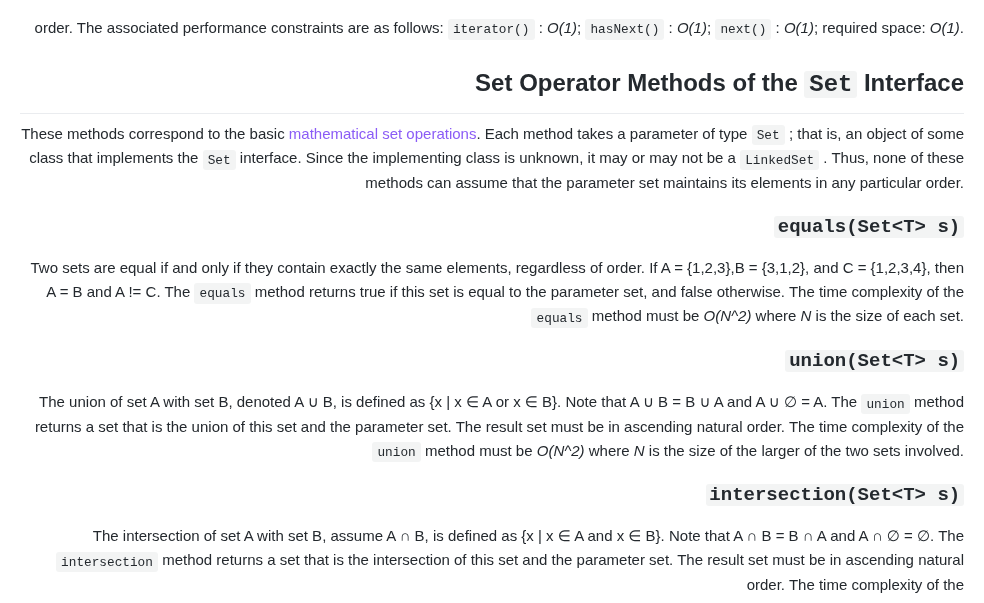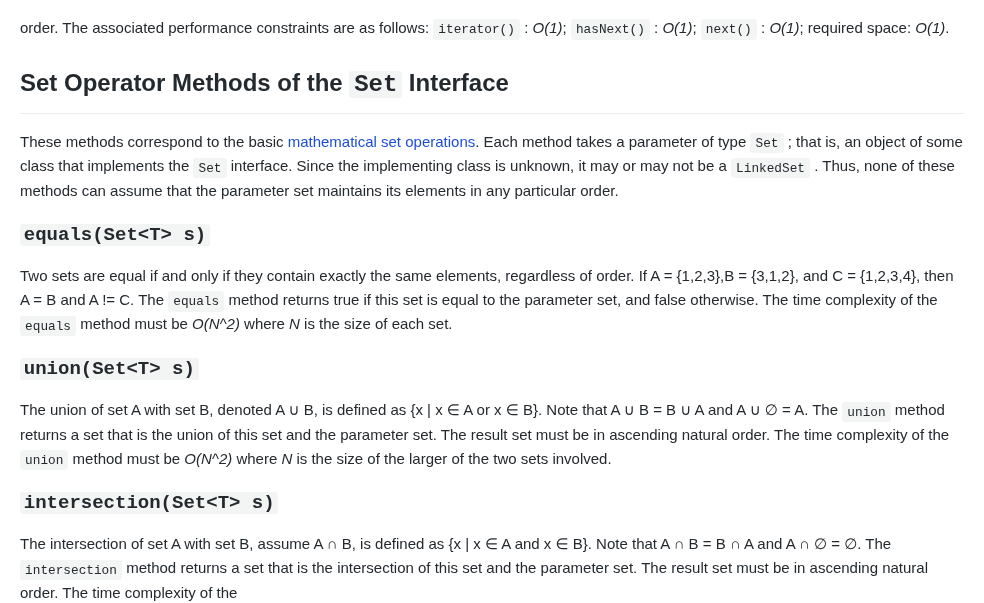--- a/index.html
+++ b/index.html
@@ -1,55 +1,56 @@
 <!DOCTYPE html>
 <html><head>
   <meta charset="utf-8">
   <style>
     * {
       box-sizing: border-box;
+      text-align: right;
     }
     body {
       margin: 0;
       padding: 16px 20px;
       font-family: -apple-system, BlinkMacSystemFont, "Segoe UI", Helvetica, Arial, sans-serif;
       font-size: 15px;
       line-height: 1.6;
       color: #24292e;
       background: #ffffff;
       width: 984px;
     }
     p {
       margin: 0 0 16px 0;
     }
     h2 {
       font-size: 24px;
       font-weight: 600;
-      margin: 24px 0 16px 0;
+      margin: 24px 0 8px 0;
       padding-bottom: 8px;
       border-bottom: 1px solid #eaecef;
     }
     h3 {
       font-size: 19px;
       font-weight: 600;
       margin: 7px 0 14px 0;
     }
     code {
       font-family: "SFMono-Regular", Consolas, "Liberation Mono", Menlo, monospace;
       font-size: 85%;
       background-color: rgba(27,31,35,0.05);
       padding: 0.2em 0.4em;
       border-radius: 3px;
     }
     h2 code, h3 code {
       font-size: inherit;
       padding: 0 0.2em;
     }
     a {
-      color: #1d4ed8;
+      color: #8b5cf6;
       text-decoration: none;
     }
     em {
       font-style: italic;
     }
   </style>
 </head>
 <body>
 
 <p>

